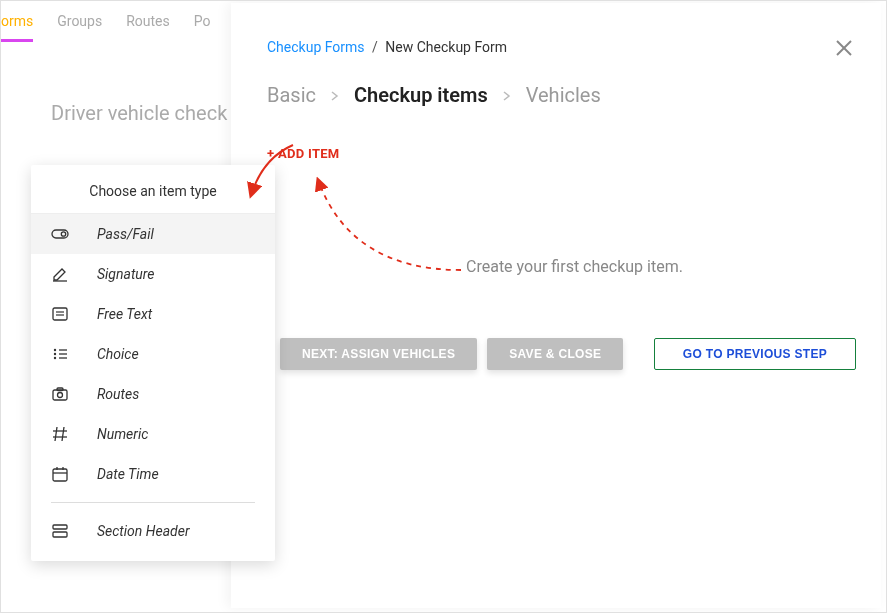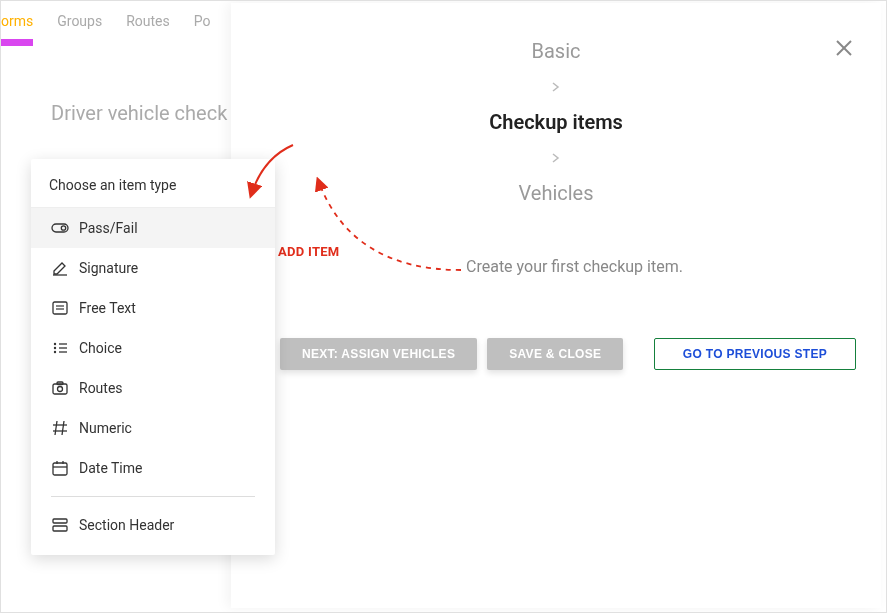--- a/index.html
+++ b/index.html
@@ -25,21 +25,21 @@
       padding-left: 0;
       color: #aaa;
       font-size: 14px;
     }
     .bg-tabs .tab {
       padding-bottom: 10px;
       cursor: pointer;
     }
     .bg-tabs .tab.active {
       color: #ffb100;
-      border-bottom: 7px solid #d946ef;
+      border-bottom: 3px solid #d946ef;
     }
     .bg-card {
       position: absolute;
       top: 100px;
       left: 50px;
       color: #aaa;
       font-size: 20px;
     }
     .modal {
       position: absolute;
@@ -76,21 +76,20 @@
     }
     .breadcrumb .current {
       color: #333;
     }
     .wizard {
       display: flex;
       align-items: center;
       gap: 14px;
       font-size: 20px;
       margin-bottom: 36px;
-      flex-direction: column;
     }
     .wizard .step {
       color: #9a9a9a;
     }
     .wizard .step.active {
       color: #222;
       font-weight: 600;
     }
     .wizard .chev {
       color: #bbb;
@@ -138,43 +137,45 @@
     }
     .btn.outline {
       background: #fff;
       border: 1px solid #15803d;
       color: #1d4ed8;
       margin-left: auto;
       padding: 3px 28px;
     }
     .popup {
       position: absolute;
-      top: 158px;
+      top: 164px;
       left: 30px;
       width: 244px;
       background: #fff;
       box-shadow: 0 4px 16px rgba(0,0,0,0.15);
       border-radius: 2px;
       padding-bottom: 10px;
       z-index: 10;
+      text-align: center;
     }
     .popup-header {
       padding: 18px 18px 14px;
       font-size: 14px;
       color: #333;
       border-bottom: 1px solid #eee;
     }
     .popup-item {
       display: flex;
       align-items: center;
-      gap: 10px;
+      gap: 28px;
       padding: 11px 20px;
       font-size: 14px;
       color: #333;
       cursor: pointer;
+      font-style: italic;
     }
     .popup-item:hover,
     .popup-item.hovered {
       background: #f4f4f4;
     }
     .popup-item .icon {
       width: 18px;
       height: 18px;
       display: flex;
       align-items: center;
@@ -222,20 +223,25 @@
 <div class="modal">
   <button class="close-btn">
     <span>
       <svg width="18" height="18" viewBox="0 0 18 18">
           <line x1="2" y1="2" x2="16" y2="16" stroke="#888" stroke-width="2"></line>
           <line x1="16" y1="2" x2="2" y2="16" stroke="#888" stroke-width="2"></line>
         </svg>
     </span>
   </button>
 
+  <div class="breadcrumb">
+    <span class="link">Checkup Forms</span>
+    <span class="sep">/</span>
+    <span class="current">New Checkup Form</span>
+  </div>
 
   <div class="wizard">
     <span class="step">Basic</span>
     <span class="chev">
       <svg width="10" height="10" viewBox="0 0 10 10">
           <polyline points="2,1 7,5 2,9" fill="none" stroke="#bbb" stroke-width="1.5"></polyline>
         </svg>
     </span>
     <span class="step active">Checkup items</span>
     <span class="chev">

